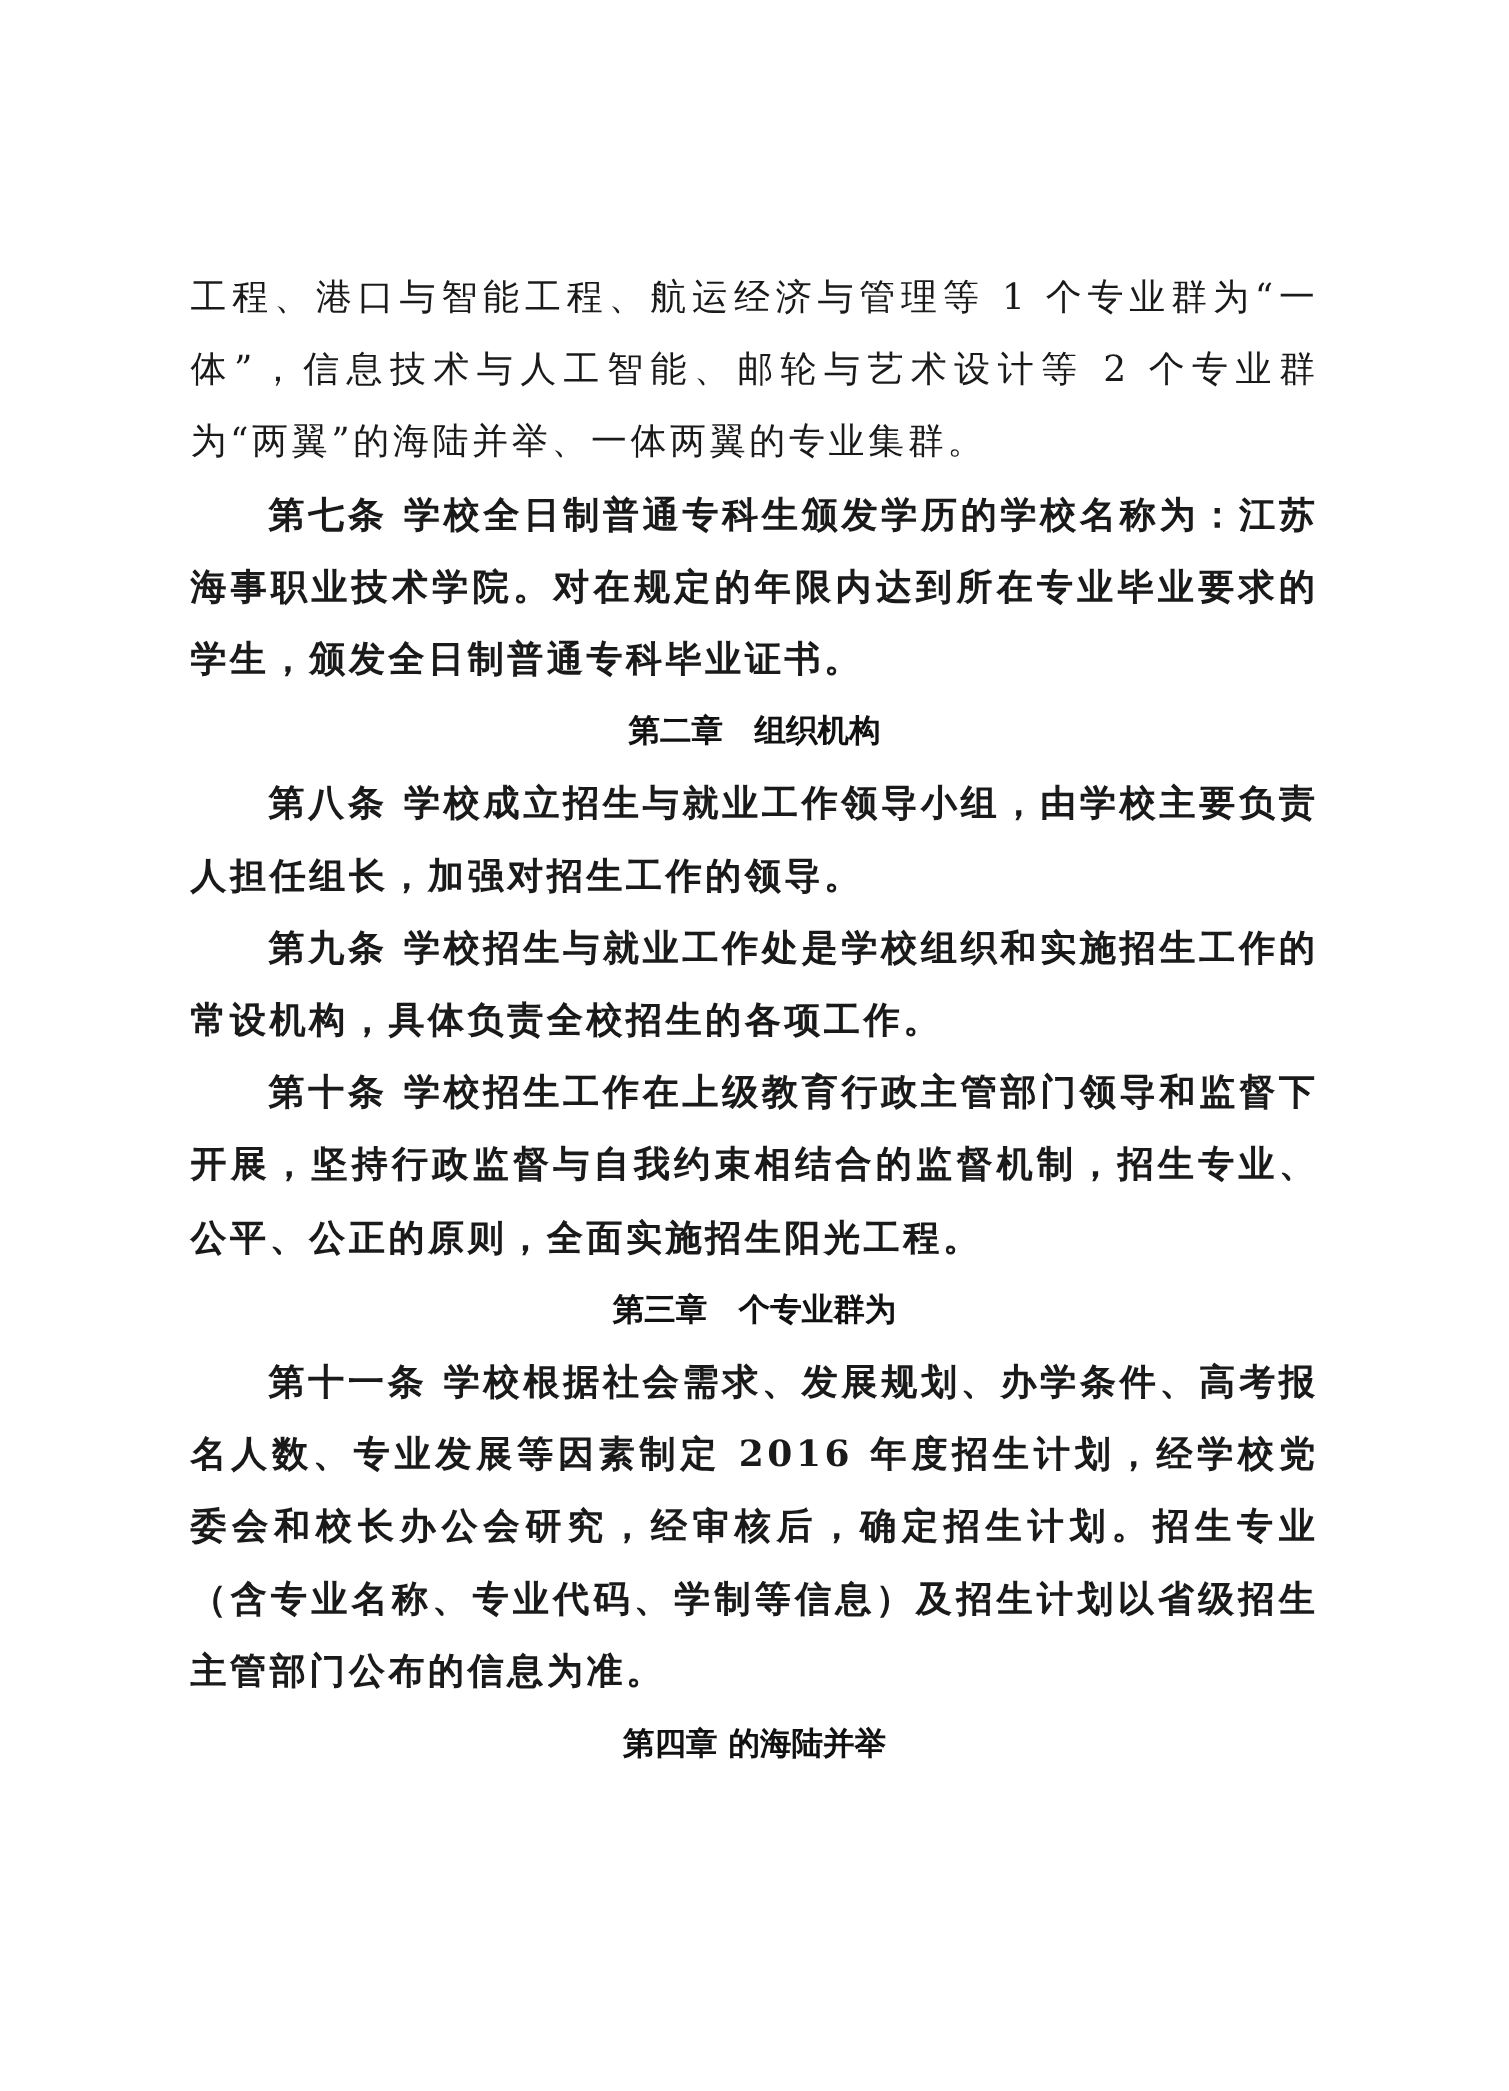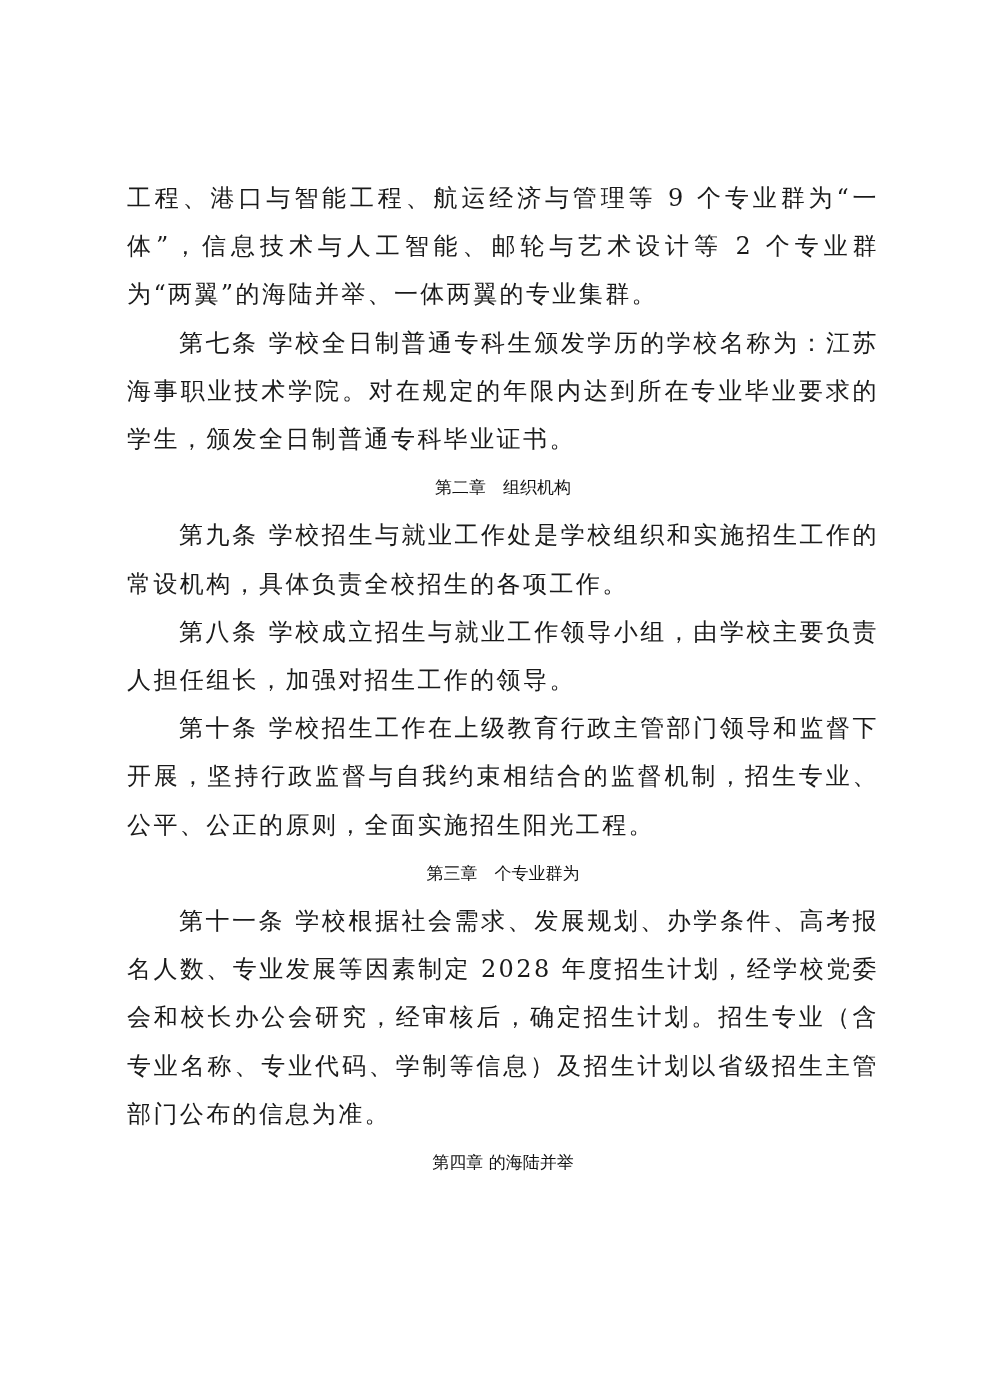--- a/index.html
+++ b/index.html
@@ -3,33 +3,33 @@
 <meta charset="utf-8">
 <style>
   html, body { margin: 0; padding: 0; background: #ffffff; }
   body { width: 1006px; height: 1394px; position: relative; overflow: hidden; }
   .page {
     position: absolute; left: 127px; top: 174px; width: 752px;
     font-family: "DejaVu Serif", "Liberation Serif", serif;
     color: #1a1a1a; font-size: 24px; line-height: 48.2px;
   }
   .para { margin: 0; text-align: justify; text-align-last: left; letter-spacing: 2.4px; }
-  .para.indent { text-indent: 52px; }
+  .para.indent { text-indent: 52px; font-weight: bold; }
   .chapter {
     margin: 0; text-align: center;
     font-family: "DejaVu Sans", "Liberation Sans", sans-serif;
-    font-weight: normal; font-size: 17px; color: #111;
+    font-weight: bold; font-size: 21px; color: #111;
   }
 </style>
 </head>
 <body>
 
 <div class="page">
-  <p class="para">工程、港口与智能工程、航运经济与管理等 9 个专业群为“一体”，信息技术与人工智能、邮轮与艺术设计等 2 个专业群为“两翼”的海陆并举、一体两翼的专业集群。</p>
+  <p class="para">工程、港口与智能工程、航运经济与管理等 1 个专业群为“一体”，信息技术与人工智能、邮轮与艺术设计等 2 个专业群为“两翼”的海陆并举、一体两翼的专业集群。</p>
   <p class="para indent">第七条 学校全日制普通专科生颁发学历的学校名称为：江苏海事职业技术学院。对在规定的年限内达到所在专业毕业要求的学生，颁发全日制普通专科毕业证书。</p>
   <p class="chapter">第二章　组织机构</p>
+  <p class="para indent">第八条 学校成立招生与就业工作领导小组，由学校主要负责人担任组长，加强对招生工作的领导。</p>
   <p class="para indent">第九条 学校招生与就业工作处是学校组织和实施招生工作的常设机构，具体负责全校招生的各项工作。</p>
-  <p class="para indent">第八条 学校成立招生与就业工作领导小组，由学校主要负责人担任组长，加强对招生工作的领导。</p>
   <p class="para indent">第十条 学校招生工作在上级教育行政主管部门领导和监督下开展，坚持行政监督与自我约束相结合的监督机制，招生专业、公平、公正的原则，全面实施招生阳光工程。</p>
   <p class="chapter">第三章　个专业群为</p>
-  <p class="para indent">第十一条 学校根据社会需求、发展规划、办学条件、高考报名人数、专业发展等因素制定 2028 年度招生计划，经学校党委会和校长办公会研究，经审核后，确定招生计划。招生专业（含专业名称、专业代码、学制等信息）及招生计划以省级招生主管部门公布的信息为准。</p>
+  <p class="para indent">第十一条 学校根据社会需求、发展规划、办学条件、高考报名人数、专业发展等因素制定 2016 年度招生计划，经学校党委会和校长办公会研究，经审核后，确定招生计划。招生专业（含专业名称、专业代码、学制等信息）及招生计划以省级招生主管部门公布的信息为准。</p>
   <p class="chapter">第四章 的海陆并举</p>
 </div>
 
 </body></html>

